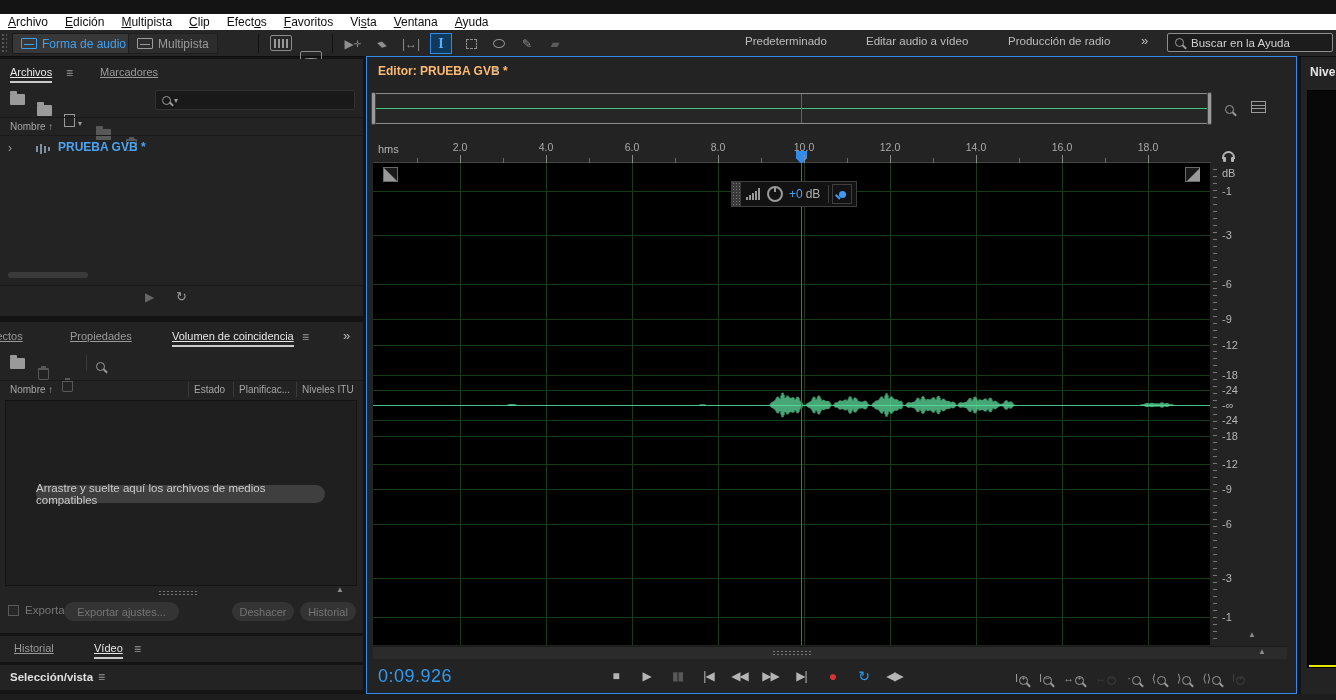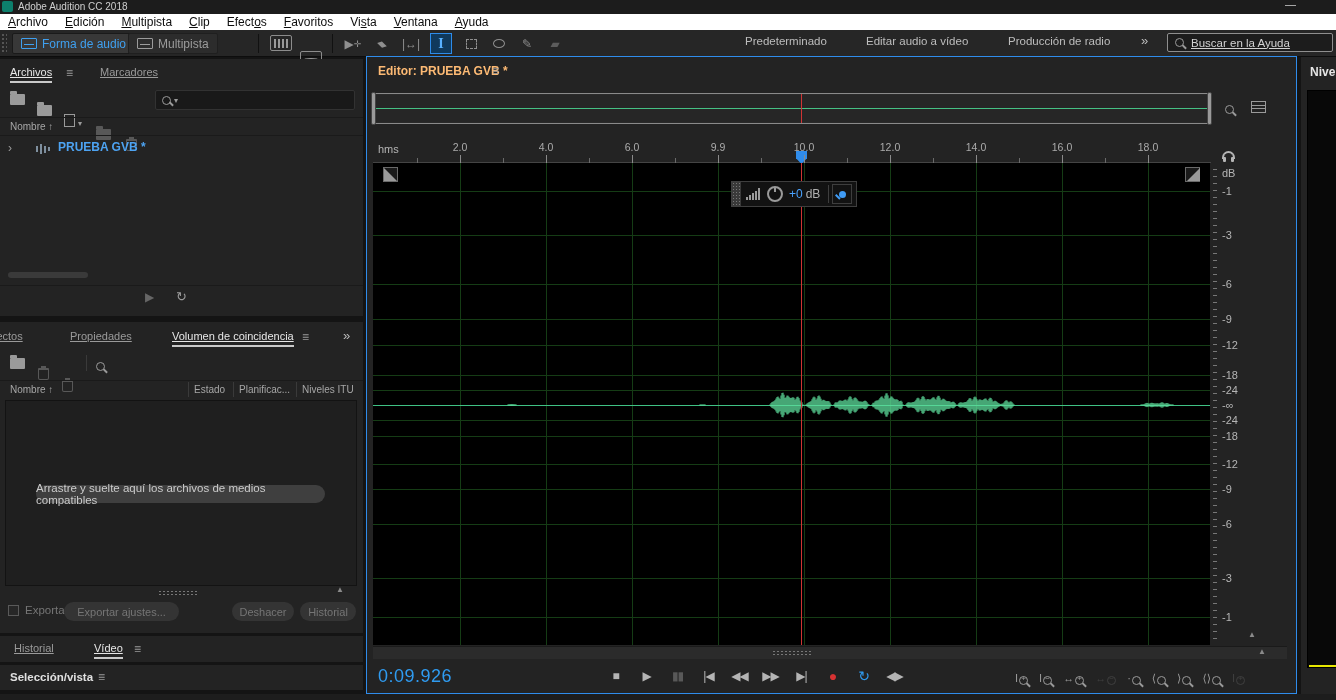--- a/index.html
+++ b/index.html
@@ -38,21 +38,21 @@
      color:#8f8f8f; font-size:12px; }
   .tool.disabled { color:#5c5c5c; }
   .tool.selected { background:#10395c; border:1px solid #2d8ceb; color:#58b0ff; }
   .ibeam-glyph { font-family:"Liberation Serif", serif; font-size:14px; font-weight:bold; }
   .marquee-box { width:11px; height:10px; border:1px dashed #8f8f8f; }
   .lasso-o { width:12px; height:9px; border:1px solid #8f8f8f; border-radius:50%; }
   .ws-label { top:35px; font-size:11.5px; color:#bdbdbd; white-space:nowrap; }
   #ws-more { top:33px; font-size:13px; color:#bdbdbd; letter-spacing:-2px; }
   #help-search { left:1167px; top:33px; width:166px; height:19px; border:1px solid #8e8e8e; border-radius:2px;
      background:#1c1c1c; display:flex; align-items:center; gap:7px; padding:0 7px; }
-  #help-search span { color:#d2d2d2; font-size:11.5px;text-decoration:underline; }
+  #help-search span { color:#d2d2d2; font-size:11.5px; }
 
   
   .panel { background:#232323; }
   .ptab { font-size:11px; color:#9a9a9a; white-space:nowrap;text-decoration:underline; }
   .ptab.active { color:#e6e6e6; border-bottom:2px solid #c9c9c9; padding-bottom:3px; }
   .burger { color:#9a9a9a; font-size:12px; }
   .hdr-label { font-size:10px; color:#a6a6a6; }
 
   
   .i-folder { width:15px; height:11px; background:#9a9a9a; border-radius:1px; position:relative; }
@@ -173,25 +173,20 @@
   #levels-meter { position:absolute; left:6px; top:33px; width:40px; height:578px; background:#080808; border:1px solid #000; }
   #levels-yellow { position:absolute; left:8px; top:608px; width:38px; height:2px; background:#e6e600; }
 
   #statusbar { left:0; top:694px; width:1336px; height:6px; background:#1d1d1d; }
 </style>
 </head>
 <body>
 
 <div id="page">
 
-  <div id="titlebar" class="abs">
-    <div id="app-icon" class="abs"></div>
-    <div id="app-title" class="abs">Adobe Audition CC 2018</div>
-    <div id="win-min" class="abs">—</div>
-  </div>
 
   <div id="menubar" class="abs">
       <div class="menu-item"><u>A</u>rchivo</div>
       <div class="menu-item"><u>E</u>dición</div>
       <div class="menu-item"><u>M</u>ultipista</div>
       <div class="menu-item"><u>C</u>lip</div>
       <div class="menu-item">Efect<u>o</u>s</div>
       <div class="menu-item"><u>F</u>avoritos</div>
       <div class="menu-item">Vi<u>s</u>ta</div>
       <div class="menu-item"><u>V</u>entana</div>
@@ -481,21 +476,21 @@
     <div class="abs ws-label" style="left: 1008px;">Producción de radio</div>
     <div class="ruler-lbl" style="left: 460px;">2.0</div>
     <div class="tick-major" style="left: 460px;"></div>
     <div class="tick-minor" style="left: 417px;"></div>
     <div class="ruler-lbl" style="left: 546px;">4.0</div>
     <div class="tick-major" style="left: 546px;"></div>
     <div class="tick-minor" style="left: 503px;"></div>
     <div class="ruler-lbl" style="left: 632px;">6.0</div>
     <div class="tick-major" style="left: 632px;"></div>
     <div class="tick-minor" style="left: 589px;"></div>
-    <div class="ruler-lbl" style="left: 718px;">9.9</div>
+    <div class="ruler-lbl" style="left: 718px;">8.0</div>
     <div class="tick-major" style="left: 718px;"></div>
     <div class="tick-minor" style="left: 675px;"></div>
     <div class="ruler-lbl" style="left: 804px;">10.0</div>
     <div class="tick-major" style="left: 804px;"></div>
     <div class="tick-minor" style="left: 761px;"></div>
     <div class="ruler-lbl" style="left: 890px;">12.0</div>
     <div class="tick-major" style="left: 890px;"></div>
     <div class="tick-minor" style="left: 847px;"></div>
     <div class="ruler-lbl" style="left: 976px;">14.0</div>
     <div class="tick-major" style="left: 976px;"></div>

